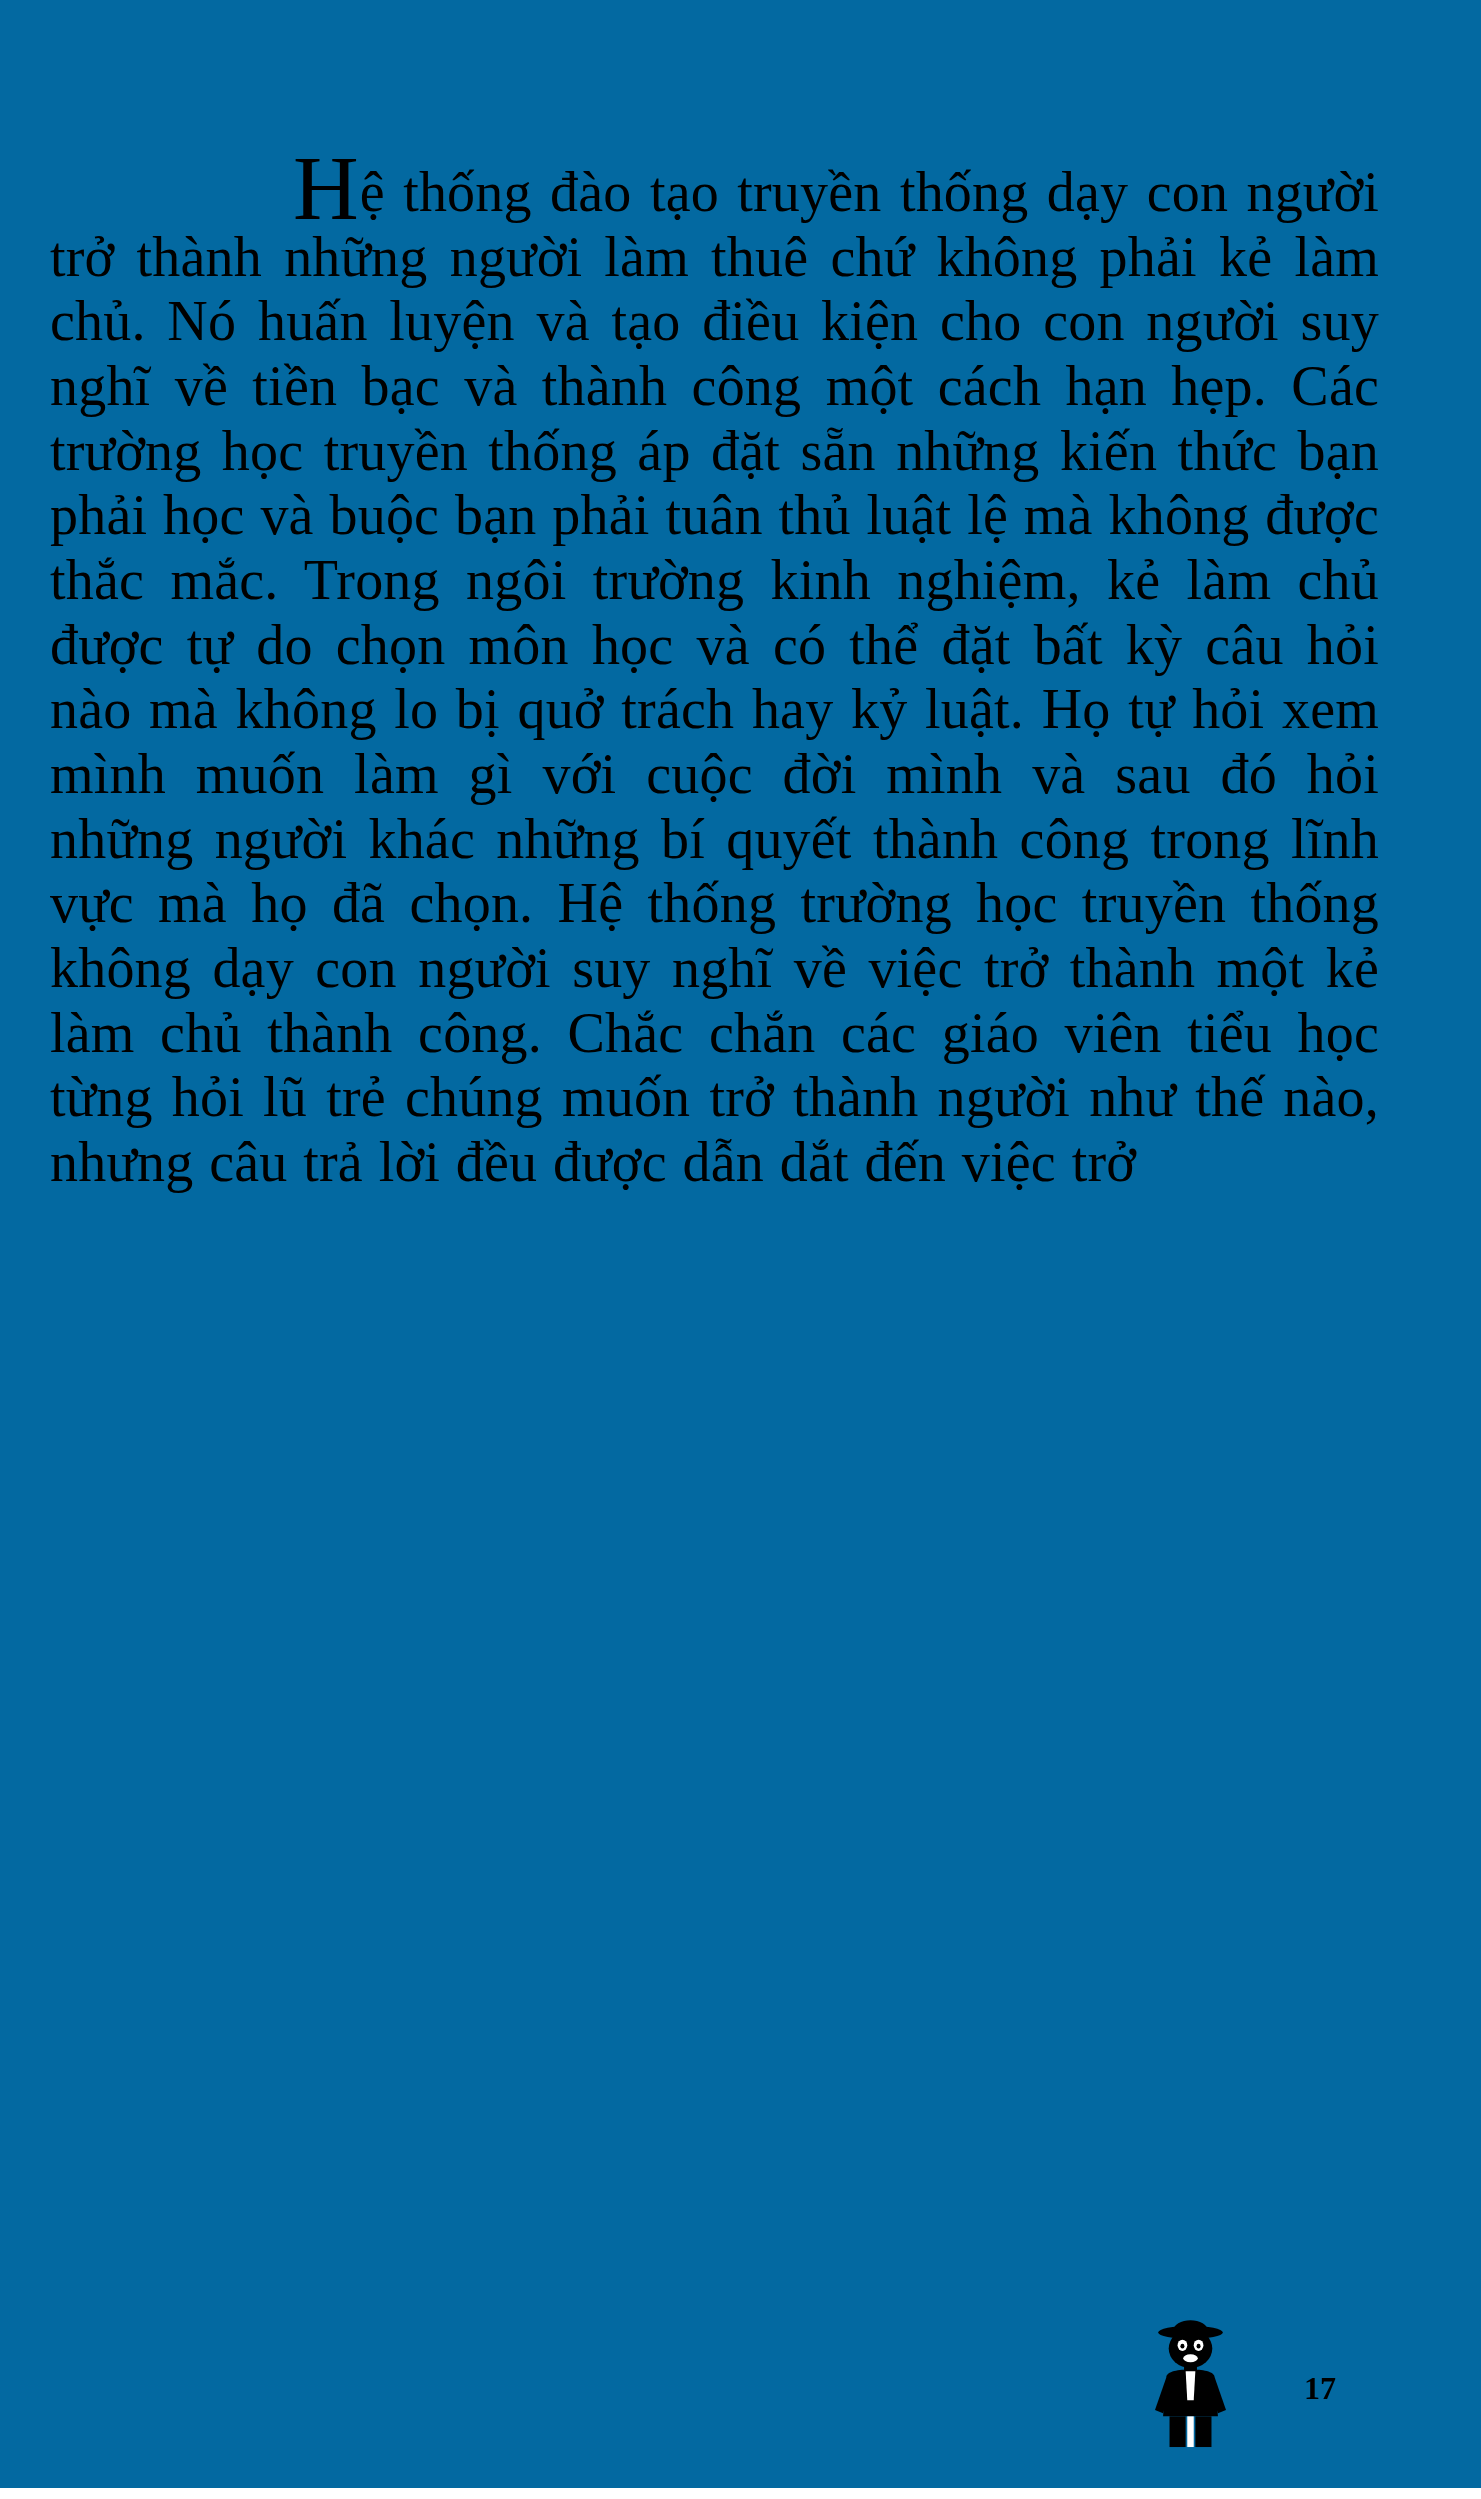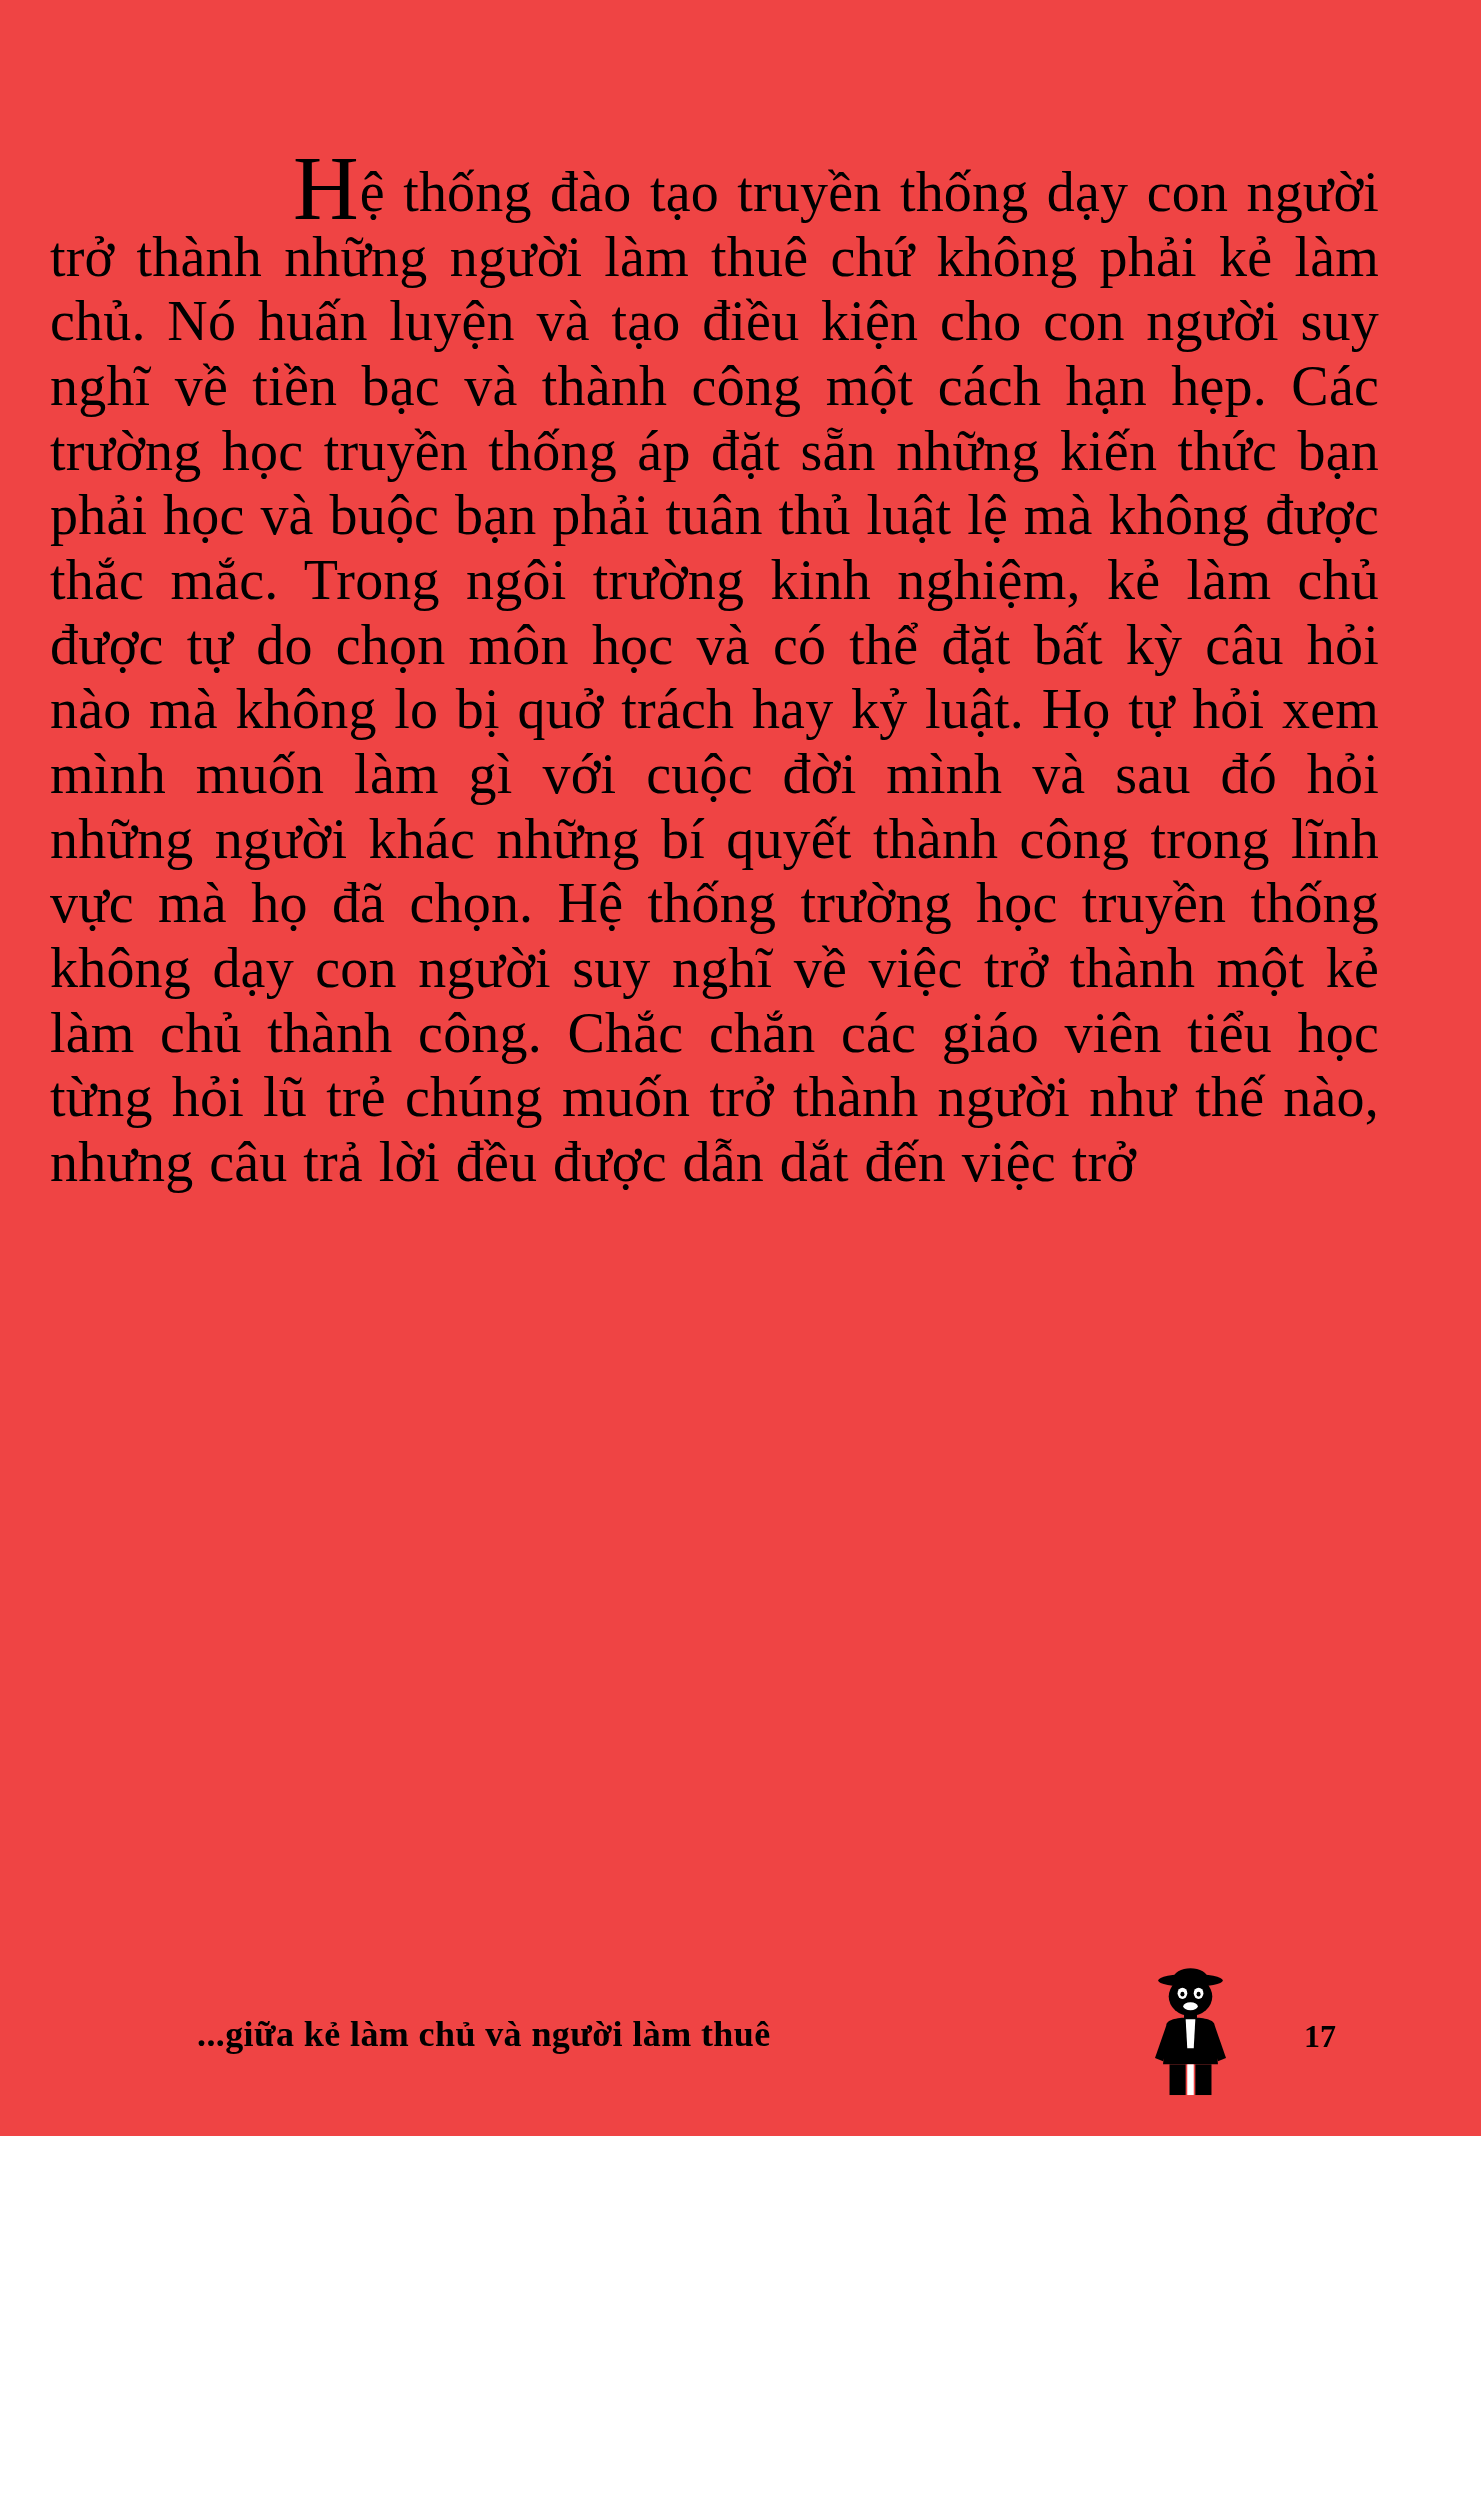--- a/index.html
+++ b/index.html
@@ -14,22 +14,22 @@
     font-family: "Liberation Serif", serif;
     color: #000000;
     overflow: hidden;
   }
 
   .page {
     position: absolute;
     left: 0;
     top: 0;
     width: 1482px;
-    height: 2136px;
-    background: #ef4444;
+    height: 2488px;
+    background: #0369a1;
   }
 
   .body-text {
     position: absolute;
     left: 50px;
     top: 154px;
     width: 1329px;
     font-family: "Liberation Serif", serif;
     font-size: 56px;
     line-height: 1.155;
@@ -103,21 +103,20 @@
 </head>
 <body>
 
 <div class="page">
 
   <div class="body-text">
     <p><span class="dropcap">H</span><span>ệ thống đào tạo truyền thống dạy con người trở thành những người làm thuê chứ không phải kẻ làm chủ. Nó huấn luyện và tạo điều kiện cho con người suy nghĩ về tiền bạc và thành công một cách hạn hẹp. Các trường học truyền thống áp đặt sẵn những kiến thức bạn phải học và buộc bạn phải tuân thủ luật lệ mà không được thắc mắc. Trong ngôi trường kinh nghiệm, kẻ làm chủ được tự do chọn môn học và có thể đặt bất kỳ câu hỏi nào mà không lo bị quở trách hay kỷ luật. Họ tự hỏi xem mình muốn làm gì với cuộc đời mình và sau đó hỏi những người khác những bí quyết thành công trong lĩnh vực mà họ đã chọn. Hệ thống trường học truyền thống không dạy con người suy nghĩ về việc trở thành một kẻ làm chủ thành công. Chắc chắn các giáo viên tiểu học từng hỏi lũ trẻ chúng muốn trở thành người như thế nào, nhưng câu trả lời đều được dẫn dắt đến việc trở</span></p>
   </div>
 
   <div class="footer">
-    <div class="footer-caption">...giữa kẻ làm chủ và người làm thuê</div>
 
     <div class="footer-figure">
       <svg width="113" height="146" viewBox="0 0 140 180" xmlns="http://www.w3.org/2000/svg">
         <g fill="#000000">
 
           <ellipse cx="70" cy="36" rx="40" ry="8"></ellipse>
           <path d="M48 36 C48 16 92 16 92 36 Z"></path>
 
           <ellipse cx="70" cy="56" rx="27" ry="24"></ellipse>
 

